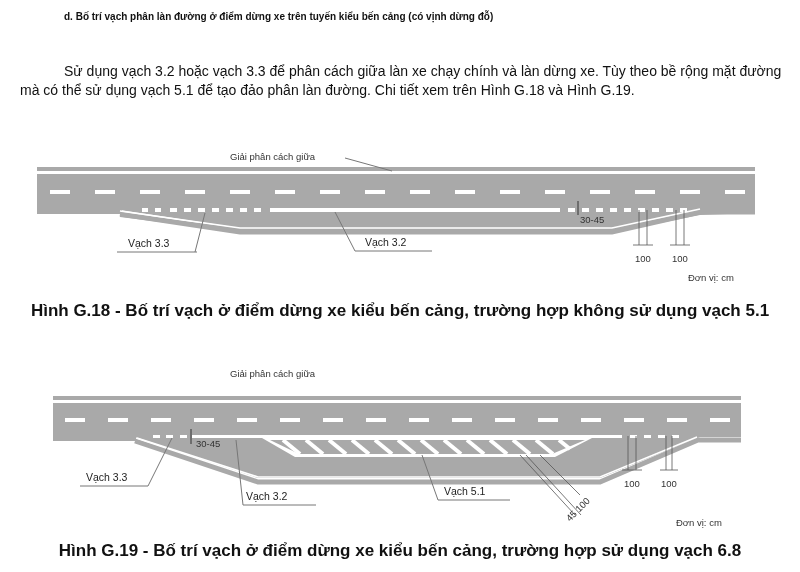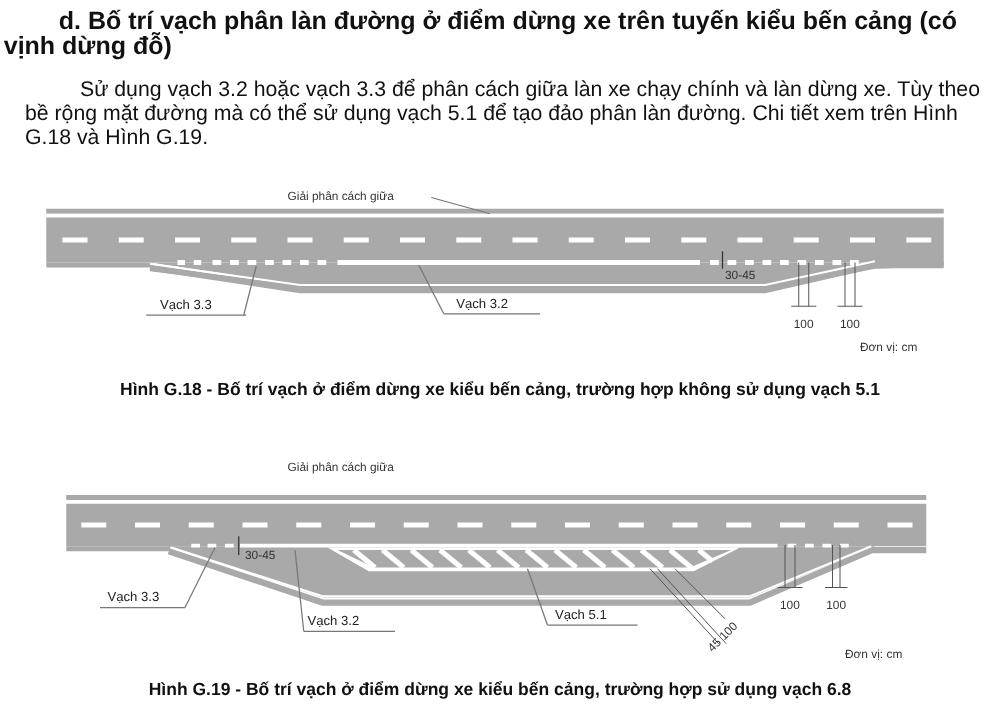--- a/index.html
+++ b/index.html
@@ -1,24 +1,24 @@
 <!DOCTYPE html>
 <html><head>
 <meta charset="utf-8">
 <style>
   html, body { margin:0; padding:0; background:#ffffff; }
   body { width:800px; height:572px; position:relative; overflow:hidden;
          font-family:"Liberation Sans", sans-serif; color:#111; }
-  .heading { position:absolute; left:3px; top:7px; width:770px; font-weight:bold;
-             font-size:20px; line-height:20px; }
+  .heading { position:absolute; left:20px; top:7px; width:770px; font-weight:bold;
+             font-size:10px; line-height:20px; }
   .heading .indent { display:inline-block; width:44px; }
-  .para { position:absolute; left:20px; top:62px; width:770px; font-size:17px; line-height:19px; }
+  .para { position:absolute; left:20px; top:62px; width:770px; font-size:14px; line-height:19px; }
   .para .indent { display:inline-block; width:44px; }
   .caption { position:absolute; left:0; width:800px; text-align:center; font-weight:bold;
-             font-size:14px; line-height:20px; }
+             font-size:17px; line-height:20px; }
   svg { position:absolute; left:0; }
   .lbl { font-family:"Liberation Sans", sans-serif; font-size:10.5px; fill:#222; }
   .lblsm { font-family:"Liberation Sans", sans-serif; font-size:9.5px; fill:#333; }
 </style>
 </head>
 <body>
 
 <div class="heading"><span class="indent"></span><span>d. Bố trí vạch phân làn đường ở điểm dừng xe trên tuyến kiểu bến cảng (có vịnh dừng đỗ)</span></div>
 
 <div class="para"><span class="indent"></span><span>Sử dụng vạch 3.2 hoặc vạch 3.3 để phân cách giữa làn xe chạy chính và làn dừng xe. Tùy theo bề rộng mặt đường mà có thể sử dụng vạch 5.1 để tạo đảo phân làn đường. Chi tiết xem trên Hình G.18 và Hình G.19.</span></div>

